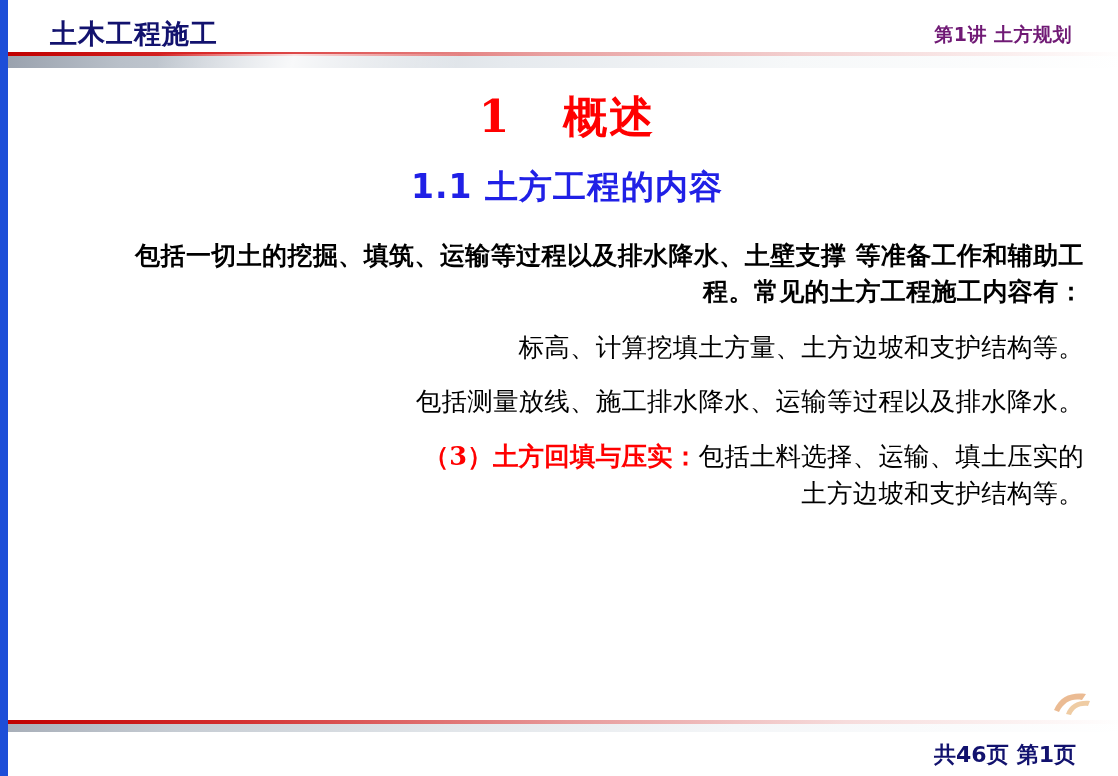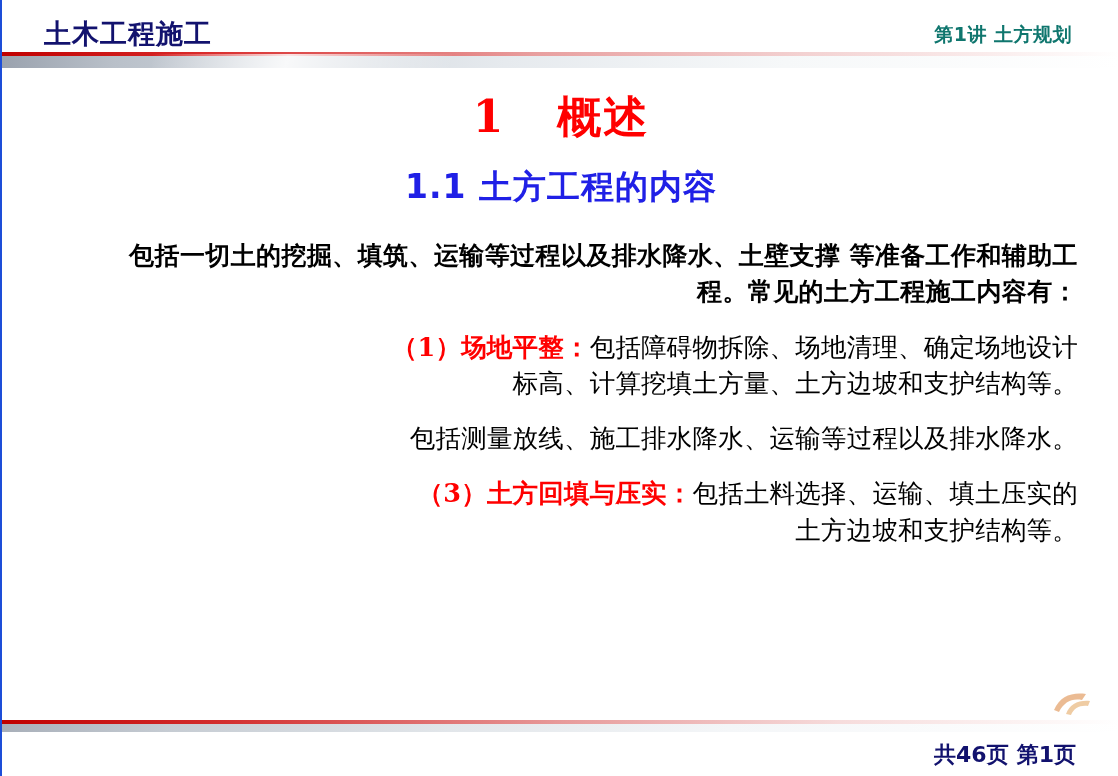--- a/index.html
+++ b/index.html
@@ -12,21 +12,21 @@
     background: #ffffff;
     font-family: "DejaVu Sans", "Liberation Sans", sans-serif;
     overflow: hidden;
   }
   .slide {
     position: relative;
     width: 1118px;
     height: 776px;
     background: #ffffff;
     box-sizing: border-box;
-    border-left: 2px solid #1d4ed8;
+    border-left: 8px solid #1d4ed8;
     overflow: hidden;
   }
 
   
   .header {
     position: absolute;
     top: 0;
     left: 0;
     right: 0;
     height: 66px;
@@ -40,21 +40,21 @@
     color: #12126e;
     letter-spacing: 1px;
     font-family: "DejaVu Sans", "Liberation Sans", sans-serif;
   }
   .header-right {
     position: absolute;
     right: 46px;
     top: 22px;
     font-size: 19px;
     font-weight: bold;
-    color: #0f766e;
+    color: #701a75;
     letter-spacing: 0.5px;
   }
   .header-rule {
     position: absolute;
     left: 0;
     top: 52px;
     width: 1118px;
     height: 4px;
     background: linear-gradient(to right, #c00000 0%, #d92b2b 18%, #e8a0a0 48%, #f3d2d2 72%, #ffffff 100%);
   }
@@ -200,21 +200,20 @@
     </div>
 
     <div class="title-2">1.1  土方工程的内容</div>
 
     <div class="para bold p-intro">
       <span>包括一切土的挖掘、填筑、运输等过程以及排水降水、土壁支撑</span>
       <span>等准备工作和辅助工程。常见的土方工程施工内容有：</span>
     </div>
 
     <div class="para p-item">
-      <span class="indent"><span class="num">（1）</span><span class="key">场地平整</span><span class="key">：</span><span class="rest">包括障碍物拆除、场地清理、确定场地设计</span></span>
       <span class="rest">标高、计算挖填土方量、土方边坡和支护结构等。</span>
     </div>
 
     <div class="para p-item">
       <span class="rest">包括测量放线、施工排水降水、运输等过程以及排水降水。</span>
     </div>
 
     <div class="para p-item">
       <span class="indent"><span class="num">（3）</span><span class="key">土方回填与压实</span><span class="key">：</span><span class="rest">包括土料选择、运输、填土压实的</span></span>
       <span class="rest">土方边坡和支护结构等。</span>

